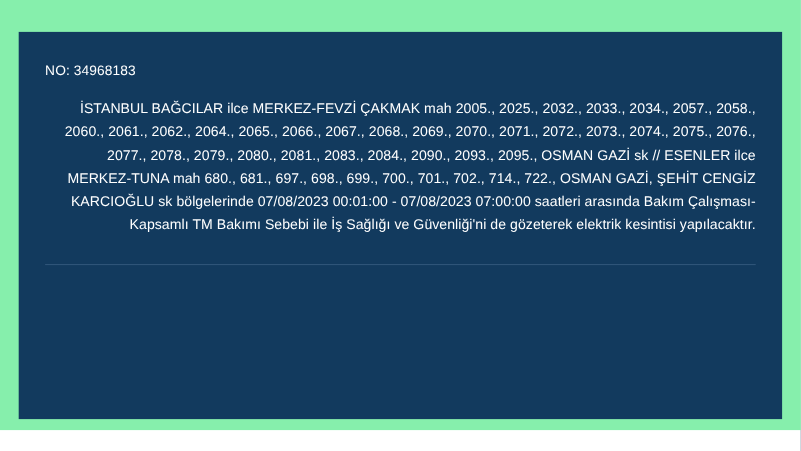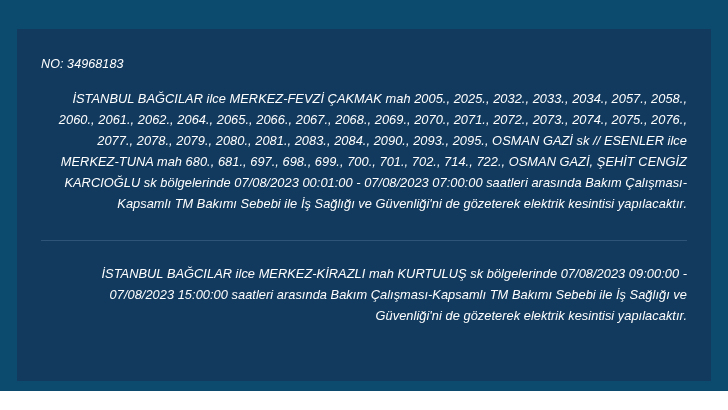--- a/index.html
+++ b/index.html
@@ -10,23 +10,22 @@
     width: 728px;
     height: 410px;
     background: #ffffff;
     font-family: "Liberation Sans", sans-serif;
     overflow: hidden;
   }
   .page {
     position: relative;
     width: 728px;
     height: 391px;
-    background: #0c4a6e;
+    background: #86efac;
     box-sizing: border-box;
-    font-style: italic;
   }
   .panel {
     position: absolute;
     left: 17px;
     top: 29px;
     width: 694px;
     height: 352px;
     background: #123a5e;
     box-sizing: border-box;
     padding: 27px 24px 20px 24px;
@@ -65,17 +64,16 @@
   <div class="panel">
 
     <div class="notice notice-1">
       <p class="notice-id">NO: 34968183</p>
       <p class="notice-body">İSTANBUL BAĞCILAR ilce MERKEZ-FEVZİ ÇAKMAK mah 2005., 2025., 2032., 2033., 2034., 2057., 2058., 2060., 2061., 2062., 2064., 2065., 2066., 2067., 2068., 2069., 2070., 2071., 2072., 2073., 2074., 2075., 2076., 2077., 2078., 2079., 2080., 2081., 2083., 2084., 2090., 2093., 2095., OSMAN GAZİ sk // ESENLER ilce MERKEZ-TUNA mah 680., 681., 697., 698., 699., 700., 701., 702., 714., 722., OSMAN GAZİ, ŞEHİT CENGİZ KARCIOĞLU sk bölgelerinde 07/08/2023 00:01:00 - 07/08/2023 07:00:00 saatleri arasında Bakım Çalışması-Kapsamlı TM Bakımı Sebebi ile İş Sağlığı ve Güvenliği'ni de gözeterek elektrik kesintisi yapılacaktır.</p>
     </div>
 
     <hr class="divider">
 
     <div class="notice notice-2">
-      <p class="notice-body">İSTANBUL BAĞCILAR ilce MERKEZ-KİRAZLI mah KURTULUŞ sk bölgelerinde 07/08/2023 09:00:00 - 07/08/2023 15:00:00 saatleri arasında Bakım Çalışması-Kapsamlı TM Bakımı Sebebi ile İş Sağlığı ve Güvenliği'ni de gözeterek elektrik kesintisi yapılacaktır.</p>
     </div>
 
   </div>
 </div>
 
 </body></html>

